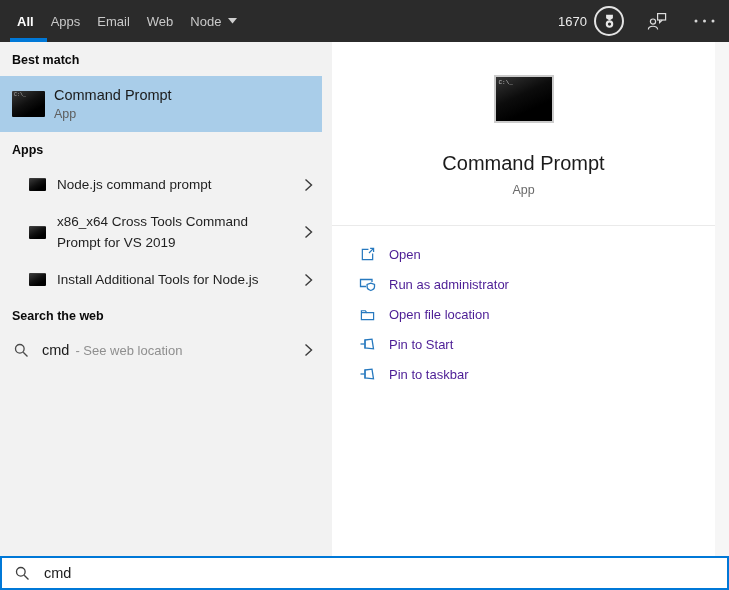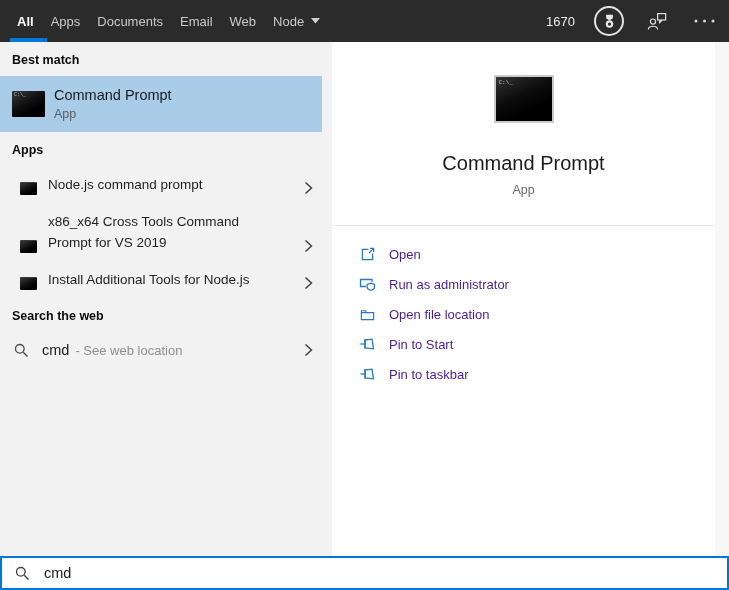--- a/index.html
+++ b/index.html
@@ -11,21 +11,21 @@
   .topbar { height:42px; background:#2b2b2b; display:flex; align-items:center;
             justify-content:space-between; padding:0 14px 0 17px; }
   .tabs { display:flex; gap:17px; height:100%; align-items:flex-end; }
   .tab { position:relative; height:100%; display:flex; align-items:center;
          color:#c9c9c9; font-size:13px; cursor:default; }
   .tab.active { color:#ffffff; font-weight:bold; }
   .tab.active::after { content:""; position:absolute; left:-7px; bottom:0;
          width:37px; height:4px; background:#0078d7; }
   .tab .caret { margin-left:7px; display:flex; }
   .topbar-right { display:flex; align-items:center; }
-  .points { color:#ececec; font-size:13px; margin-right:19px; }
+  .points { color:#ececec; font-size:13px; margin-right:7px; }
   .rewards-circle { width:30px; height:30px; border:2px solid #e3e3e3; border-radius:50%;
          display:flex; align-items:center; justify-content:center; margin-right:23px; }
   .feedback { display:flex; margin-right:27px; }
   .dots { display:flex; }
 
   
   .main { display:flex; height:582px; }
   .left  { width:332px; flex:none; background:#f2f2f2; }
   .right { width:383px; flex:none; background:#ffffff; }
   .gutter { width:14px; flex:none; background:#f6f6f6; }
@@ -39,21 +39,21 @@
               border-radius:1px; flex:none; overflow:hidden; }
   .cmd-icon .cmd-mini-text { position:absolute; top:1px; left:2px; color:#b9b9b9;
               font-family:"Liberation Mono", monospace; }
   .cmd-icon.sm { width:33px; height:26px; margin-right:9px; }
   .cmd-icon.sm .cmd-mini-text { font-size:5px; }
   .cmd-icon.xs { width:17px; height:13px; margin-right:11px; border-top:1px solid #3a3a3a; }
   .cmd-icon.xs .cmd-mini-text { font-size:3px; }
   .bm-title { font-size:14.5px; color:#1a1a1a; }
   .bm-sub { font-size:12.5px; color:#5e5e5e; margin-top:4px; }
 
-  .result-row { display:flex; align-items:flex-end; padding:8px 17px 8px 20px; cursor:default; }
+  .result-row { display:flex; align-items:center; padding:8px 17px 8px 29px; cursor:default; }
   .row-label { font-size:13.5px; color:#1f1f1f; line-height:21px; max-width:232px; }
   .chevron { margin-left:auto; display:flex; flex:none; }
 
   .web-row { display:flex; align-items:center; padding:10px 17px 10px 14px; cursor:default; }
   .web-search-icon { display:flex; margin-right:13px; color:#4a4a4a; }
   .web-query { font-size:14.5px; color:#1a1a1a; }
   .web-suffix { font-size:13px; color:#8f8f8f; margin-left:6px; }
 
   
   .hero { text-align:center; padding-top:33px; }
@@ -85,23 +85,20 @@
 
 <div class="screen">
 
   <header class="topbar">
     <nav class="tabs">
       <div class="tab active">
         <span>All</span>
       </div>
       <div class="tab">
         <span>Apps</span>
-      </div>
-      <div class="tab">
-        <span>Documents</span>
       </div>
       <div class="tab">
         <span>Email</span>
       </div>
       <div class="tab">
         <span>Web</span>
       </div>
       <div class="tab">
         <span>Node</span>
         <span class="caret">

